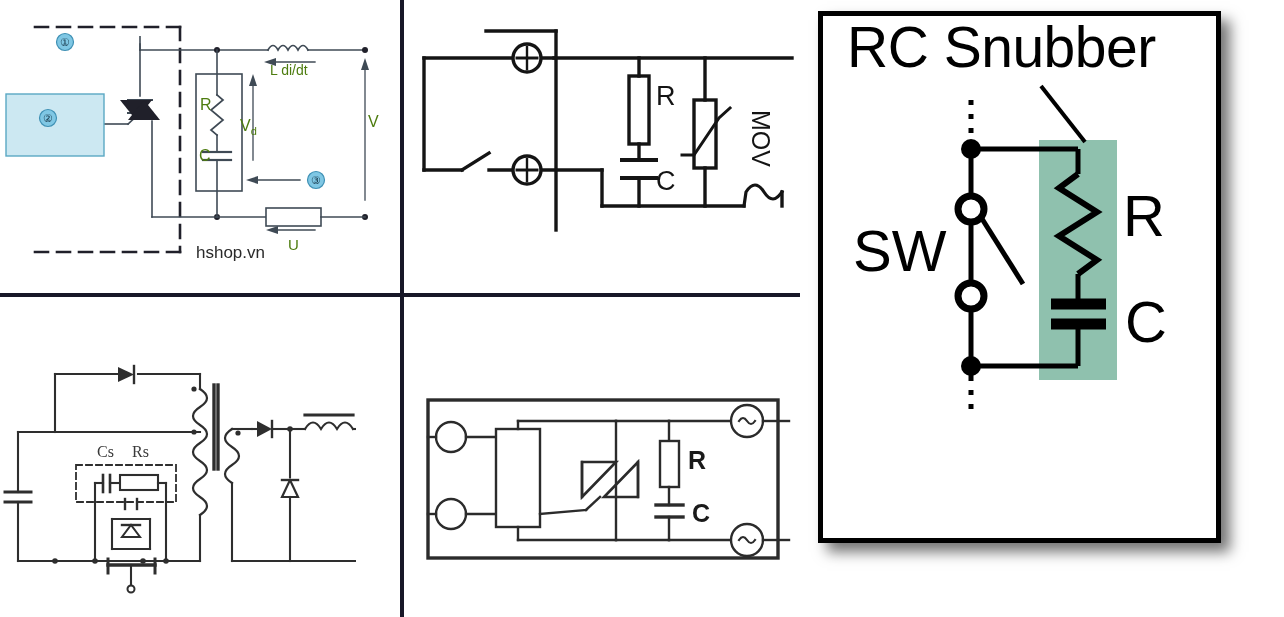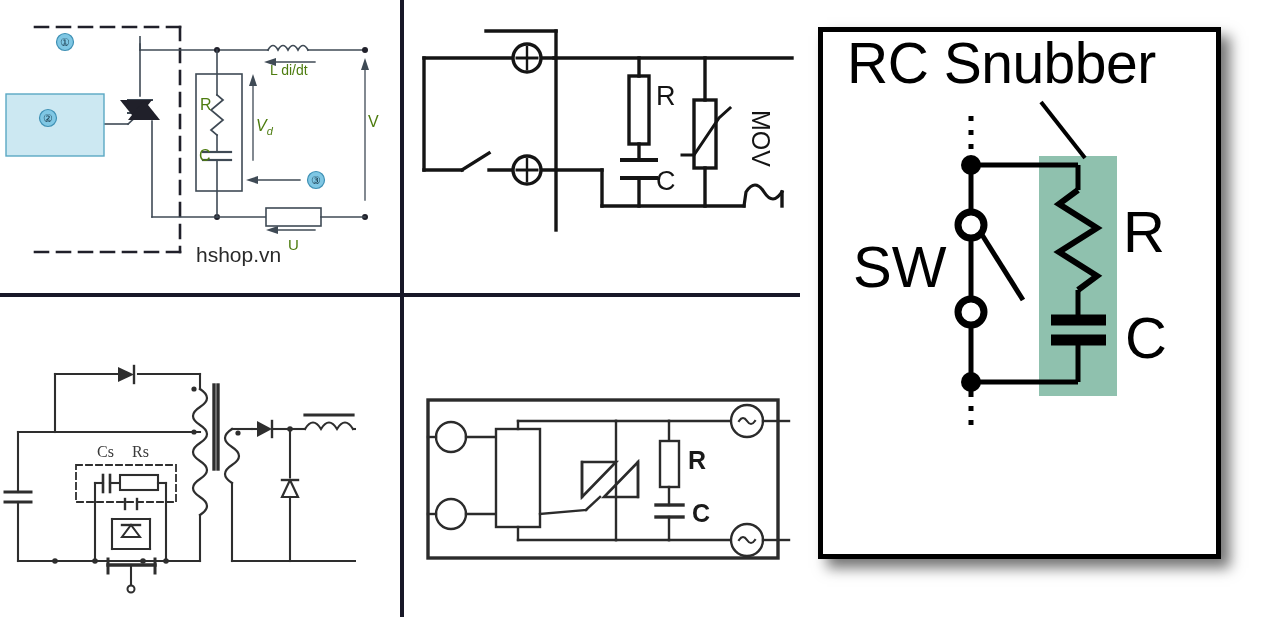--- a/index.html
+++ b/index.html
@@ -40,35 +40,35 @@
 
   .quad svg, .panel svg { display: block; }
 
   
   .watermark {
     position: absolute;
     font-family: "Liberation Sans", sans-serif;
     color: #2a2a2a;
     white-space: nowrap;
   }
-  #wm-tl { left: 196px; top: 243px; font-size: 21px; }
+  #wm-tl { left: 196px; top: 243px; font-size: 17px; }
 
   
   .lbl {
     position: absolute;
     color: #4d7c0f;
     white-space: nowrap;
     font-family: "Liberation Sans", sans-serif;
   }
 
   
   .panel {
     position: absolute;
     left: 818px;
-    top: 27px;
+    top: 11px;
     width: 403px;
     height: 532px;
     background: #ffffff;
     border: 5px solid #000000;
     box-sizing: border-box;
     box-shadow: 9px 9px 13px rgba(0,0,0,0.55);
   }
   #panel-title {
     position: absolute;
     left: 24px;
@@ -167,21 +167,21 @@
         <text x="48" y="122">②</text>
         <text x="316" y="184">③</text>
       </g>
     </svg>
 
     <div class="lbl" style="left:200px; top:96px; font-size:16px;">R</div>
     <div class="lbl" style="left:199px; top:147px; font-size:16px;">C</div>
     <div class="lbl" style="left:368px; top:113px; font-size:16px;">V</div>
     <div class="lbl" style="left:288px; top:236px; font-size:15px;">U</div>
     <div class="lbl" style="left:270px; top:62px; font-size:14px;">L di/dt</div>
-    <div class="lbl" style="left:256px; top:117px; font-size:16px;font-style:italic;">
+    <div class="lbl" style="left:240px; top:117px; font-size:16px;">
       <span>V</span><span style="font-size:11px; vertical-align:sub;">d</span>
     </div>
 
     <div class="watermark" id="wm-tl">hshop.vn</div>
   </div>
 
   <div class="quad" id="quad-tr">
     <svg width="406" height="293" viewBox="0 0 406 293">
       <g stroke="#141414" stroke-width="3.4" fill="none" stroke-linecap="square">
 

